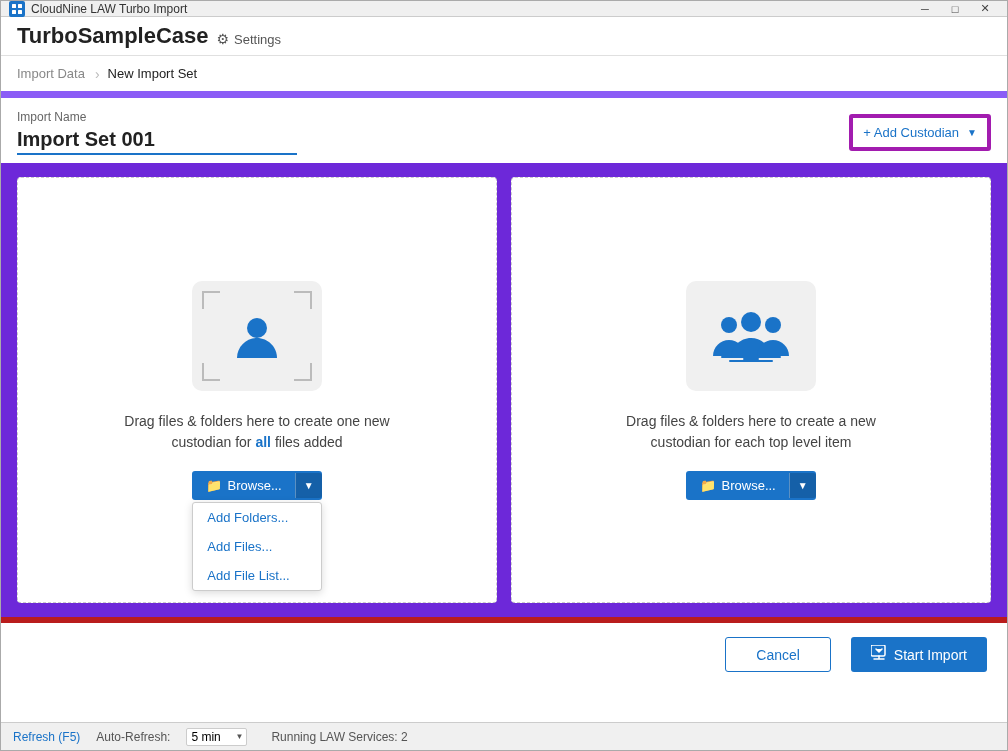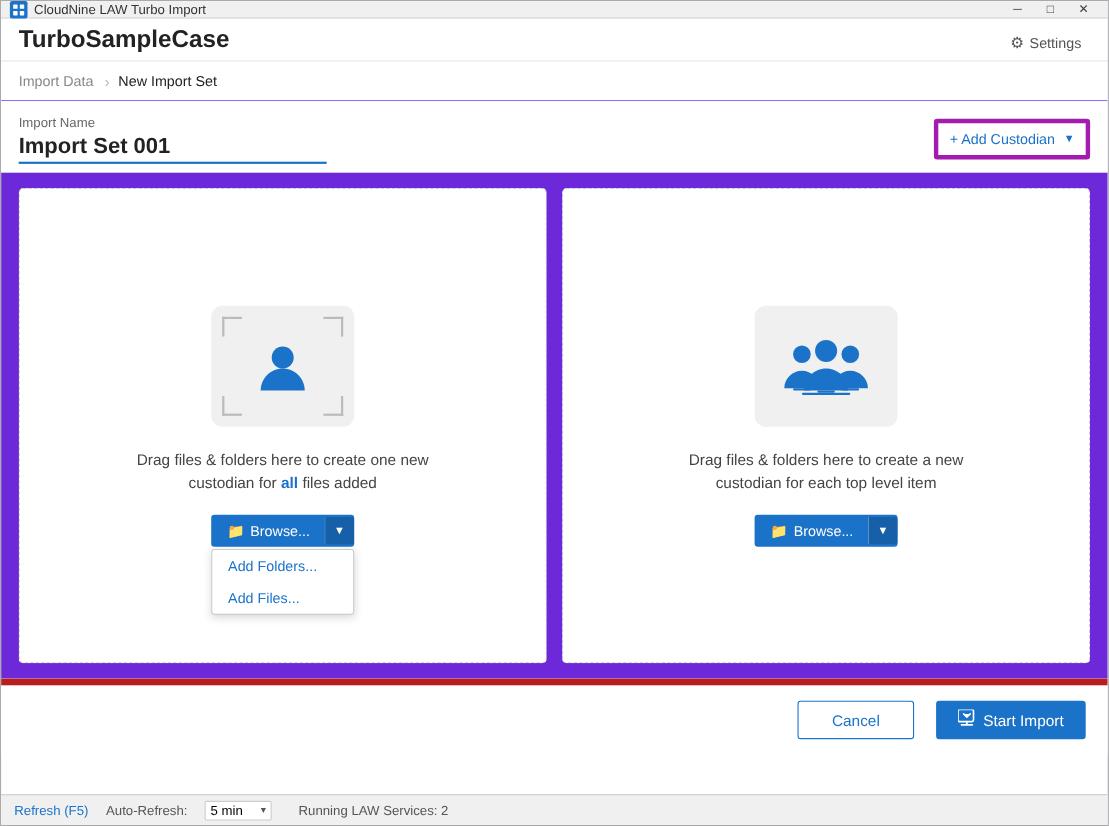--- a/index.html
+++ b/index.html
@@ -61,21 +61,21 @@
     }
 
     
     #header {
       background: #fff;
       padding: 6px 16px 0 16px;
       border-bottom: 1px solid #e0e0e0;
       flex-shrink: 0;
       display: flex;
       align-items: center;
-      justify-content: space-between;
+      justify-content: flex-start;
     }
     #header .app-title {
       font-size: 22px;
       font-weight: 600;
       color: #222;
       padding-bottom: 6px;
     }
     #settings-btn {
       display: flex;
       align-items: center;
@@ -87,21 +87,21 @@
       border: none;
       padding: 4px 8px;
     }
 
     
     #breadcrumb {
       display: flex;
       align-items: center;
       padding: 8px 16px;
       background: #fff;
-      border-bottom: 1px solid #8b5cf6;
+      border-bottom: 7px solid #8b5cf6;
       flex-shrink: 0;
     }
     .breadcrumb-item {
       font-size: 13px;
       color: #888;
       padding: 2px 10px 2px 0;
       cursor: pointer;
     }
     .breadcrumb-separator {
       color: #bbb;
@@ -420,20 +420,21 @@
     <div class="browse-btn-wrapper">
       <button class="browse-btn">
         <span class="btn-icon">📁</span>
         <span>Browse...</span>
         <span class="btn-arrow">▼</span>
       </button>
 
       <div class="browse-dropdown">
         <div class="browse-dropdown-item">Add Folders...</div>
         <div class="browse-dropdown-item">Add Files...</div>
+        <div class="browse-dropdown-item">Add File List...</div>
       </div>
     </div>
   </div>
 
   <div class="drop-zone">
     <div class="custodian-icon-wrapper">
       <div class="multi-person-icon">
         <svg width="80" height="56" viewBox="0 0 80 56" fill="#1a73c8">
 
           <circle cx="18" cy="17" r="8"></circle>

